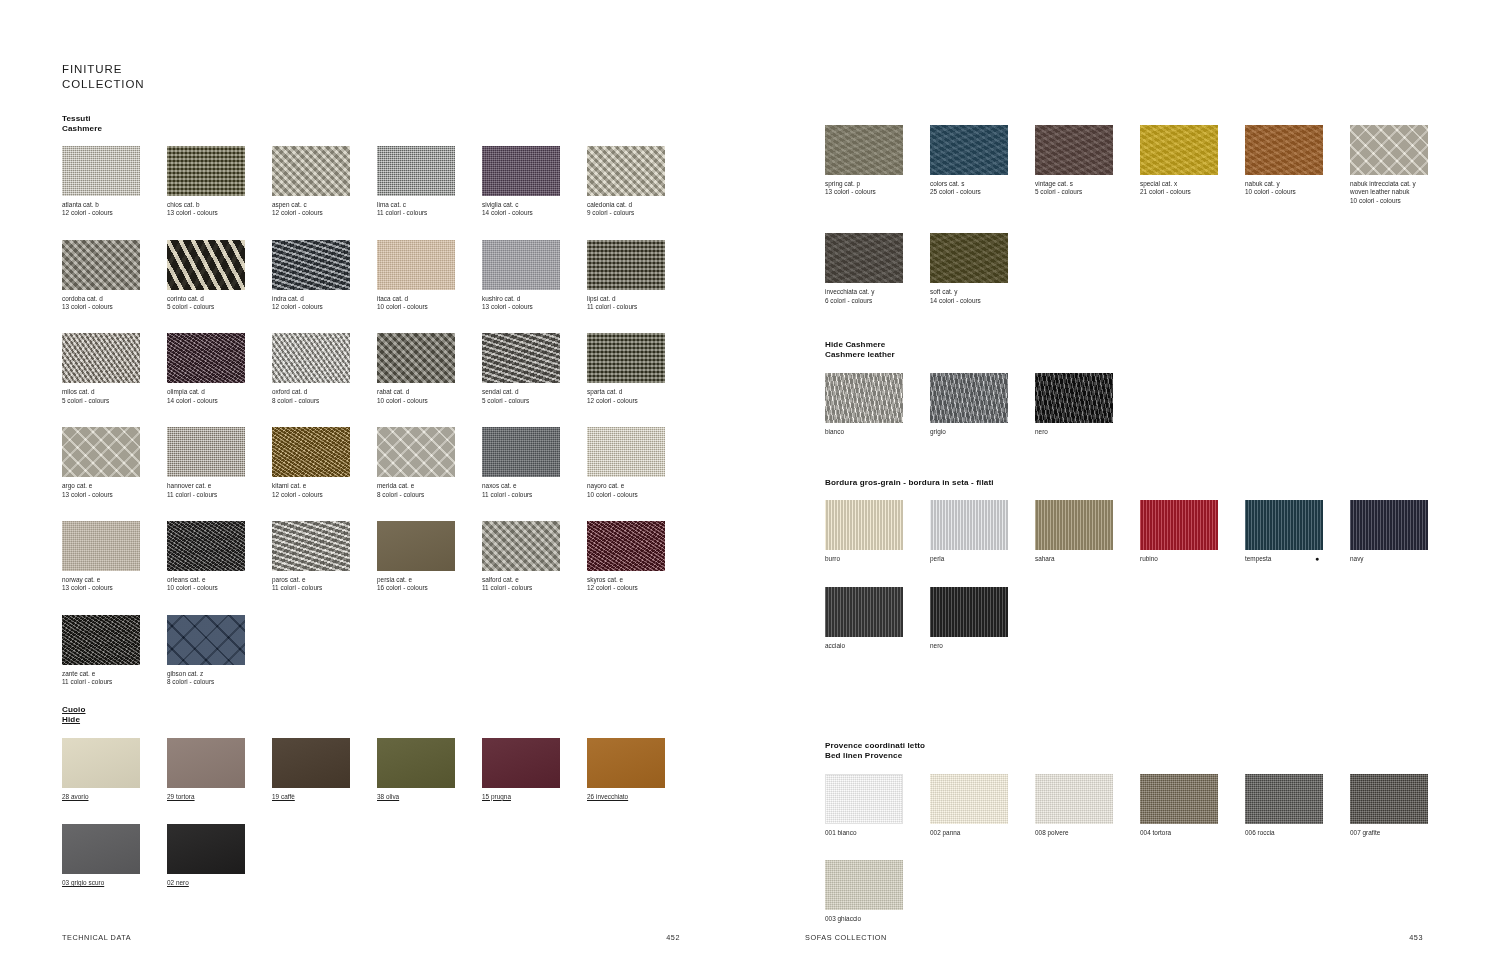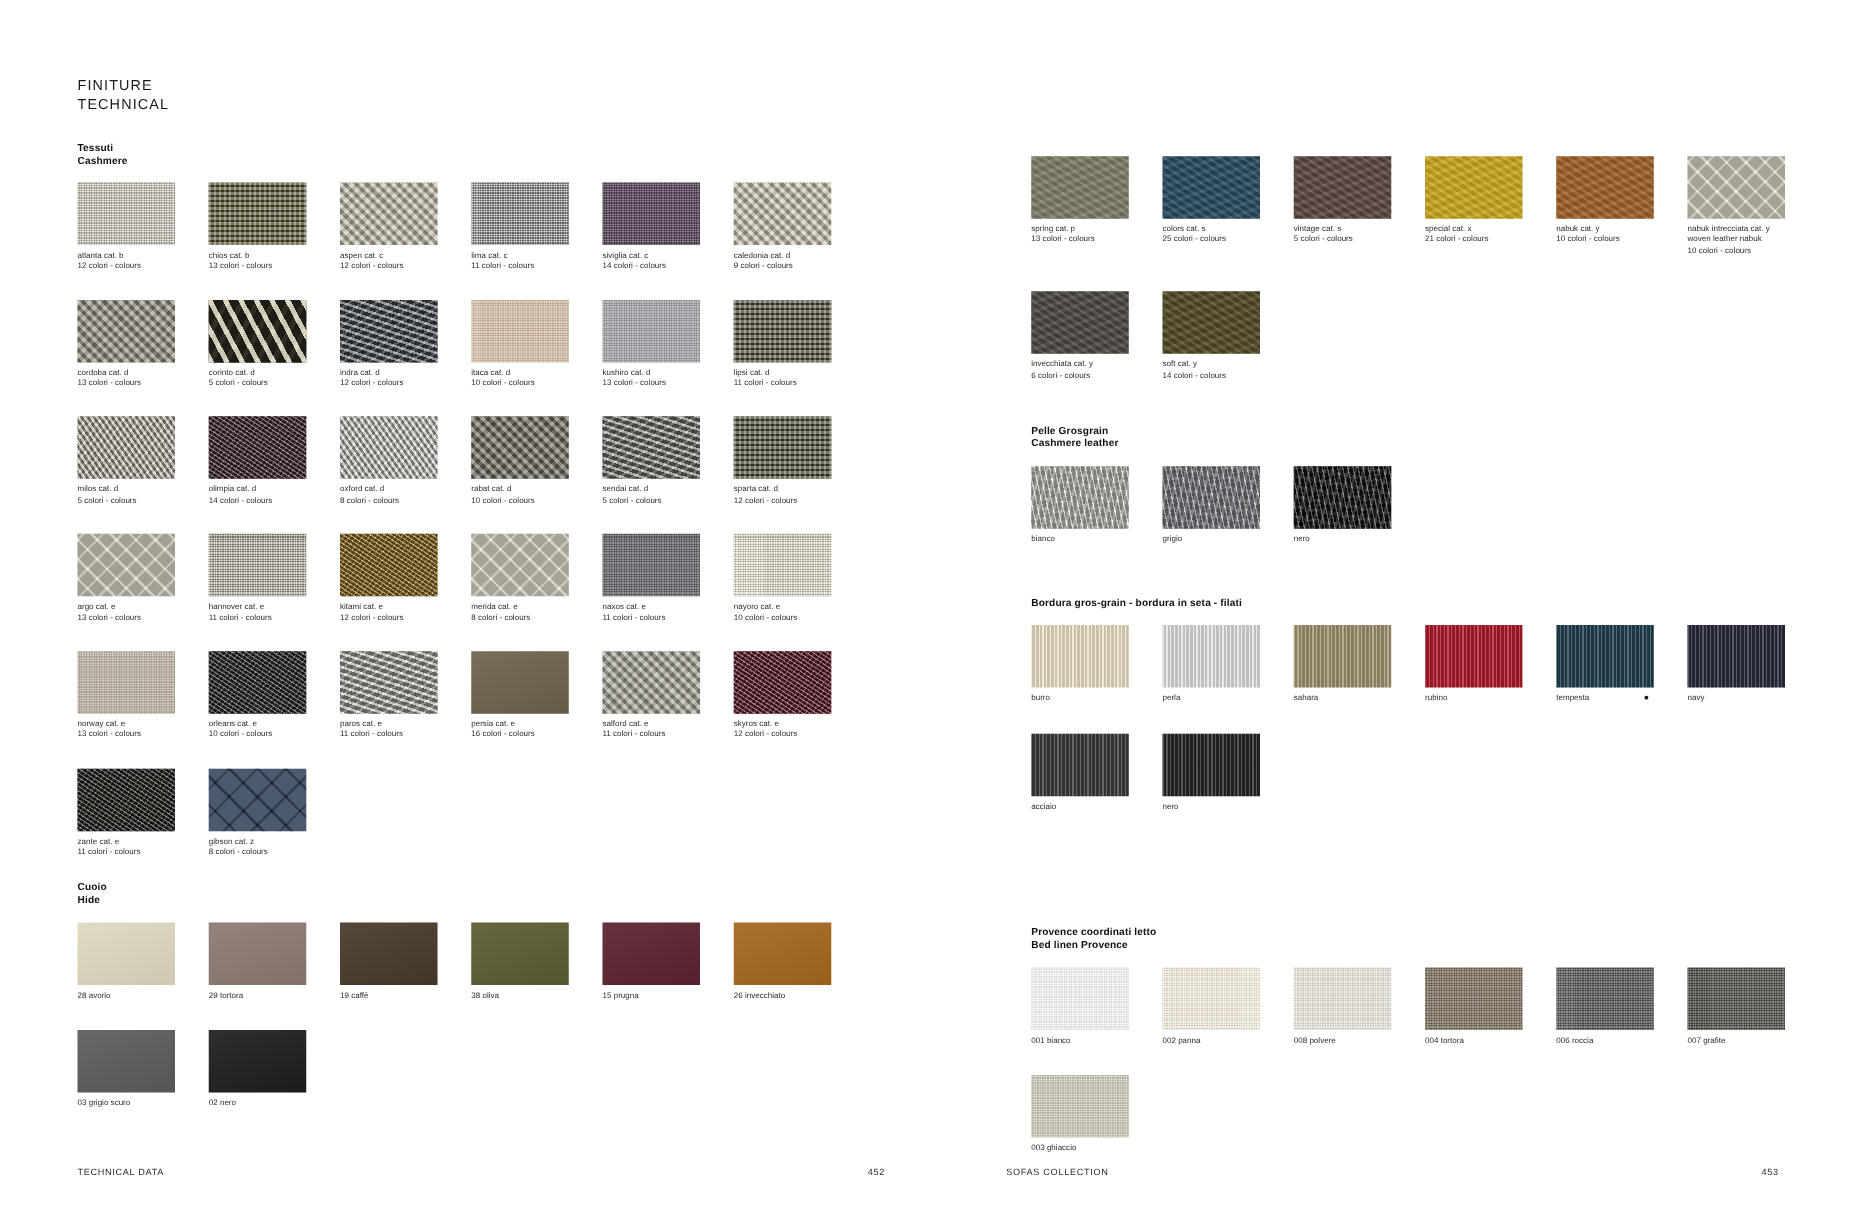--- a/index.html
+++ b/index.html
@@ -6,21 +6,21 @@
   html,body{margin:0;padding:0;}
   body{
     width:1485px;height:968px;
     background:#ffffff;
     font-family:"Liberation Sans","DejaVu Sans",sans-serif;
     color:#1b1b1b;
     overflow:hidden;
   }
   .spread{position:relative;width:1485px;height:968px;}
   .page{position:absolute;top:0;height:968px;}
-  .page-left{left:0;width:742px;padding-left:28px;}
+  .page-left{left:0;width:742px;}
   .page-right{left:743px;width:742px;}
 
   .doc-title{
     position:absolute;left:62px;top:62px;
     font-size:11.5px;line-height:15px;
     letter-spacing:0.9px;font-weight:400;color:#1b1b1b;
   }
   .doc-title div{white-space:nowrap;}
 
   .section{position:absolute;}
@@ -131,21 +131,21 @@
 </style>
 </head>
 <body>
 
 <div class="spread">
 
   <div class="page page-left">
 
     <div class="doc-title">
       <div>FINITURE</div>
-      <div>TECHNICAL</div>
+      <div>COLLECTION</div>
     </div>
 
     <div class="section" style="left:62px;top:114px;">
       <div class="section-head">
         <div>Tessuti</div>
         <div>Cashmere</div>
       </div>
       <div class="grid" id="grid-tessuti" style="margin-top: 11px;">
           <div class="row" style="margin-bottom: 22px;">
             <div class="cell">
@@ -383,21 +383,21 @@
               </div>
             </div>
             <div class="cell"></div>
             <div class="cell"></div>
             <div class="cell"></div>
             <div class="cell"></div>
           </div>
         </div>
     </div>
 
-    <div class="section" style="left:62px;top:705px;">
+    <div class="section" style="left:62px;top:705px;text-decoration:underline;">
       <div class="section-head">
         <div>Cuoio</div>
         <div>Hide</div>
       </div>
       <div class="grid" id="grid-cuoio" style="margin-top: 12px;">
           <div class="row" style="margin-bottom: 23px;">
             <div class="cell">
               <div class="swatch tx-flat" style="background-color: rgb(222, 216, 192);"></div>
               <div class="cap">
                 <span class="ln">28 avorio</span>
@@ -526,21 +526,21 @@
             <div class="cell"></div>
             <div class="cell"></div>
             <div class="cell"></div>
             <div class="cell"></div>
           </div>
         </div>
     </div>
 
     <div class="section" style="left:82px;top:340px;">
       <div class="section-head">
-        <div>Pelle Grosgrain</div>
+        <div>Hide Cashmere</div>
         <div>Cashmere leather</div>
       </div>
       <div class="grid" id="grid-cashmere" style="margin-top: 12px;">
           <div class="row" style="margin-bottom: 22px;">
             <div class="cell">
               <div class="swatch tx-fur" style="background-color: rgb(239, 236, 225);"></div>
               <div class="cap">
                 <span class="ln">bianco</span>
               </div>
             </div>

